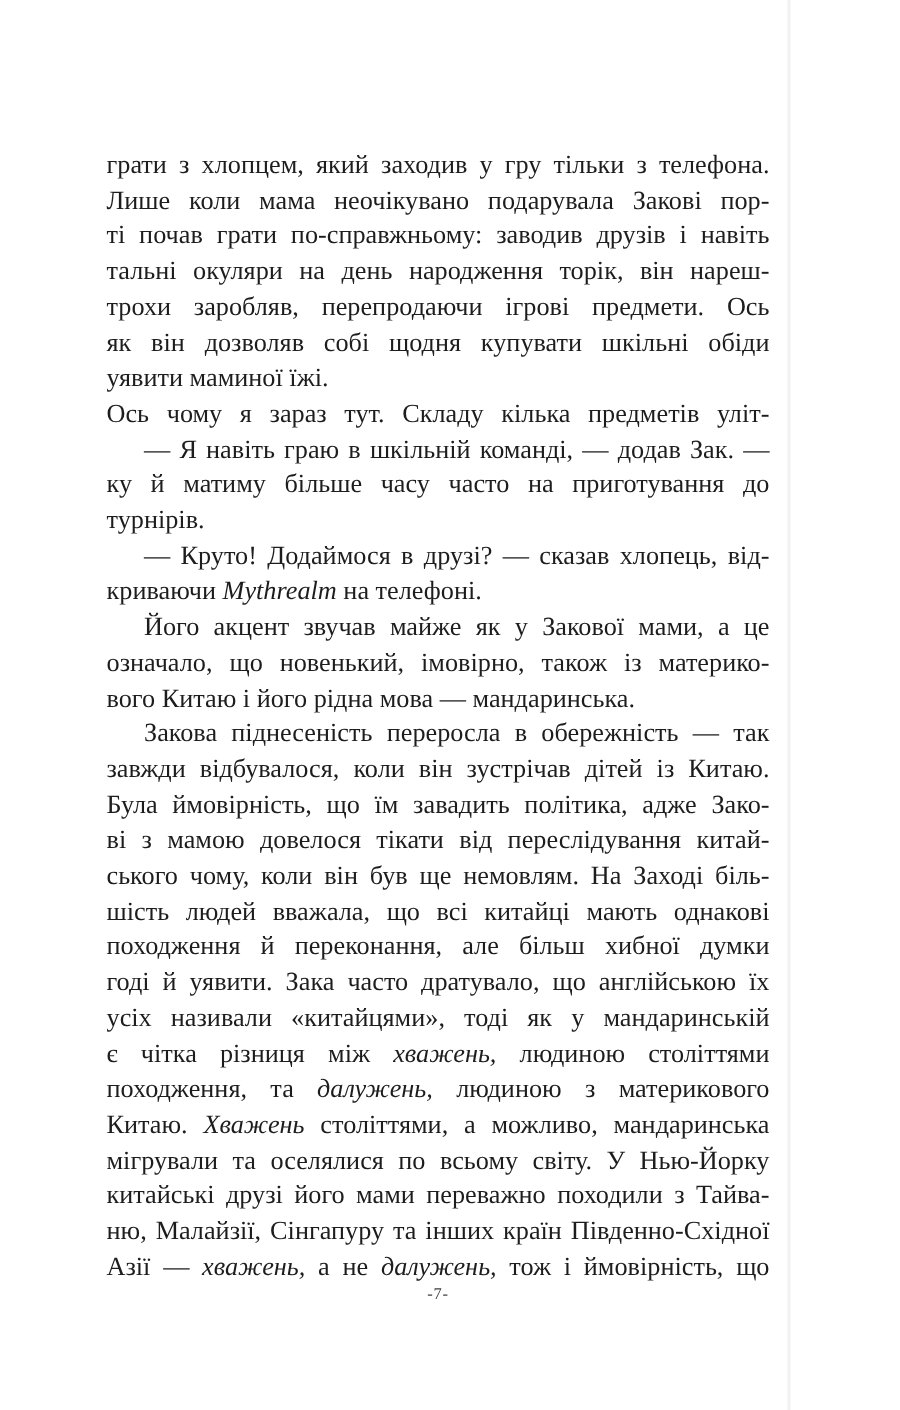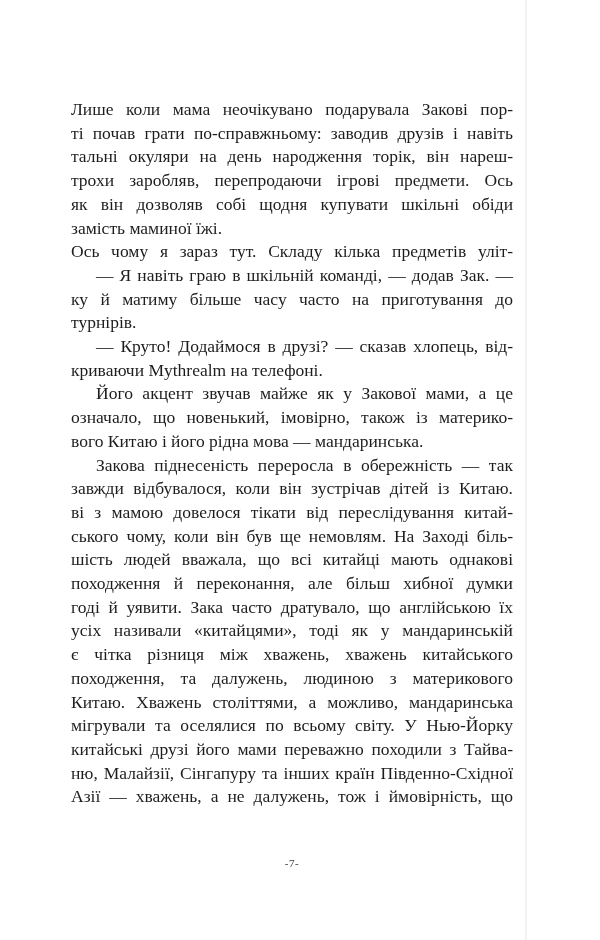--- a/index.html
+++ b/index.html
@@ -37,72 +37,75 @@
     text-align: justify;
     text-align-last: justify;
   }
   .line.end {
     text-align-last: left;
   }
   .line.indent {
     text-indent: 25px;
   }
   .it {
+    font-style: italic;
     margin-top: 25px;
   }
   .page-number {
     position: absolute;
     left: 71px;
     top: 857px;
     width: 442px;
     text-align: center;
     font-size: 11px;
     letter-spacing: 0.5px;
     color: #3c3c3c;
   }
 </style>
 </head>
 <body>
 
 <div class="book-page" style="background: rgb(255, 255, 255);">
   <div class="edge-shadow" style="background: rgb(242, 242, 242);"></div>
   <div class="text-block" id="text-block" style="color: rgb(29, 29, 29);">
       <div>
+        <div class="line"><span class="">грати з хлопцем, який заходив у гру тільки з телефона.</span></div>
         <div class="line"><span class="">Лише коли мама неочікувано подарувала Закові пор-</span></div>
         <div class="line"><span class="">ті почав грати по-справжньому: заводив друзів і навіть</span></div>
         <div class="line"><span class="">тальні окуляри на день народження торік, він нареш-</span></div>
         <div class="line"><span class="">трохи заробляв, перепродаючи ігрові предмети. Ось</span></div>
         <div class="line"><span class="">як він дозволяв собі щодня купувати шкільні обіди</span></div>
-        <div class="line end"><span class="">замість маминої їжі.</span></div>
+        <div class="line end"><span class="">уявити маминої їжі.</span></div>
       </div>
       <div>
         <div class="line"><span class="">Ось чому я зараз тут. Складу кілька предметів уліт-</span></div>
         <div class="line indent"><span class="">— Я навіть граю в шкільній команді, — додав Зак. —</span></div>
         <div class="line"><span class="">ку й матиму більше часу часто на приготування до</span></div>
         <div class="line end"><span class="">турнірів.</span></div>
       </div>
       <div>
         <div class="line indent"><span class="">— Круто! Додаймося в друзі? — сказав хлопець, від-</span></div>
         <div class="line end"><span class="">криваючи </span><span class="it">Mythrealm</span><span class=""> на телефоні.</span></div>
       </div>
       <div>
         <div class="line indent"><span class="">Його акцент звучав майже як у Закової мами, а це</span></div>
         <div class="line"><span class="">означало, що новенький, імовірно, також із материко-</span></div>
         <div class="line end"><span class="">вого Китаю і його рідна мова — мандаринська.</span></div>
       </div>
       <div>
         <div class="line indent"><span class="">Закова піднесеність переросла в обережність — так</span></div>
         <div class="line"><span class="">завжди відбувалося, коли він зустрічав дітей із Китаю.</span></div>
+        <div class="line"><span class="">Була ймовірність, що їм завадить політика, адже Зако-</span></div>
         <div class="line"><span class="">ві з мамою довелося тікати від переслідування китай-</span></div>
         <div class="line"><span class="">ського чому, коли він був ще немовлям. На Заході біль-</span></div>
         <div class="line"><span class="">шість людей вважала, що всі китайці мають однакові</span></div>
         <div class="line"><span class="">походження й переконання, але більш хибної думки</span></div>
         <div class="line"><span class="">годі й уявити. Зака часто дратувало, що англійською їх</span></div>
         <div class="line"><span class="">усіх називали «китайцями», тоді як у мандаринській</span></div>
-        <div class="line"><span class="">є чітка різниця між </span><span class="it">хважень,</span><span class=""> хважень китайського</span></div>
+        <div class="line"><span class="">є чітка різниця між </span><span class="it">хважень,</span><span class=""> людиною століттями</span></div>
         <div class="line"><span class="">походження, та </span><span class="it">далужень,</span><span class=""> людиною з материкового</span></div>
         <div class="line"><span class="">Китаю. </span><span class="it">Хважень</span><span class=""> століттями, а можливо, мандаринська</span></div>
         <div class="line"><span class="">мігрували та оселялися по всьому світу. У Нью-Йорку</span></div>
         <div class="line"><span class="">китайські друзі його мами переважно походили з Тайва-</span></div>
         <div class="line"><span class="">ню, Малайзії, Сінгапуру та інших країн Південно-Східної</span></div>
         <div class="line"><span class="">Азії — </span><span class="it">хважень,</span><span class=""> а не </span><span class="it">далужень,</span><span class=""> тож і ймовірність, що</span></div>
       </div>
     </div>
   <div class="page-number" style="color: rgb(60, 60, 60);">-7-</div>
 </div>

